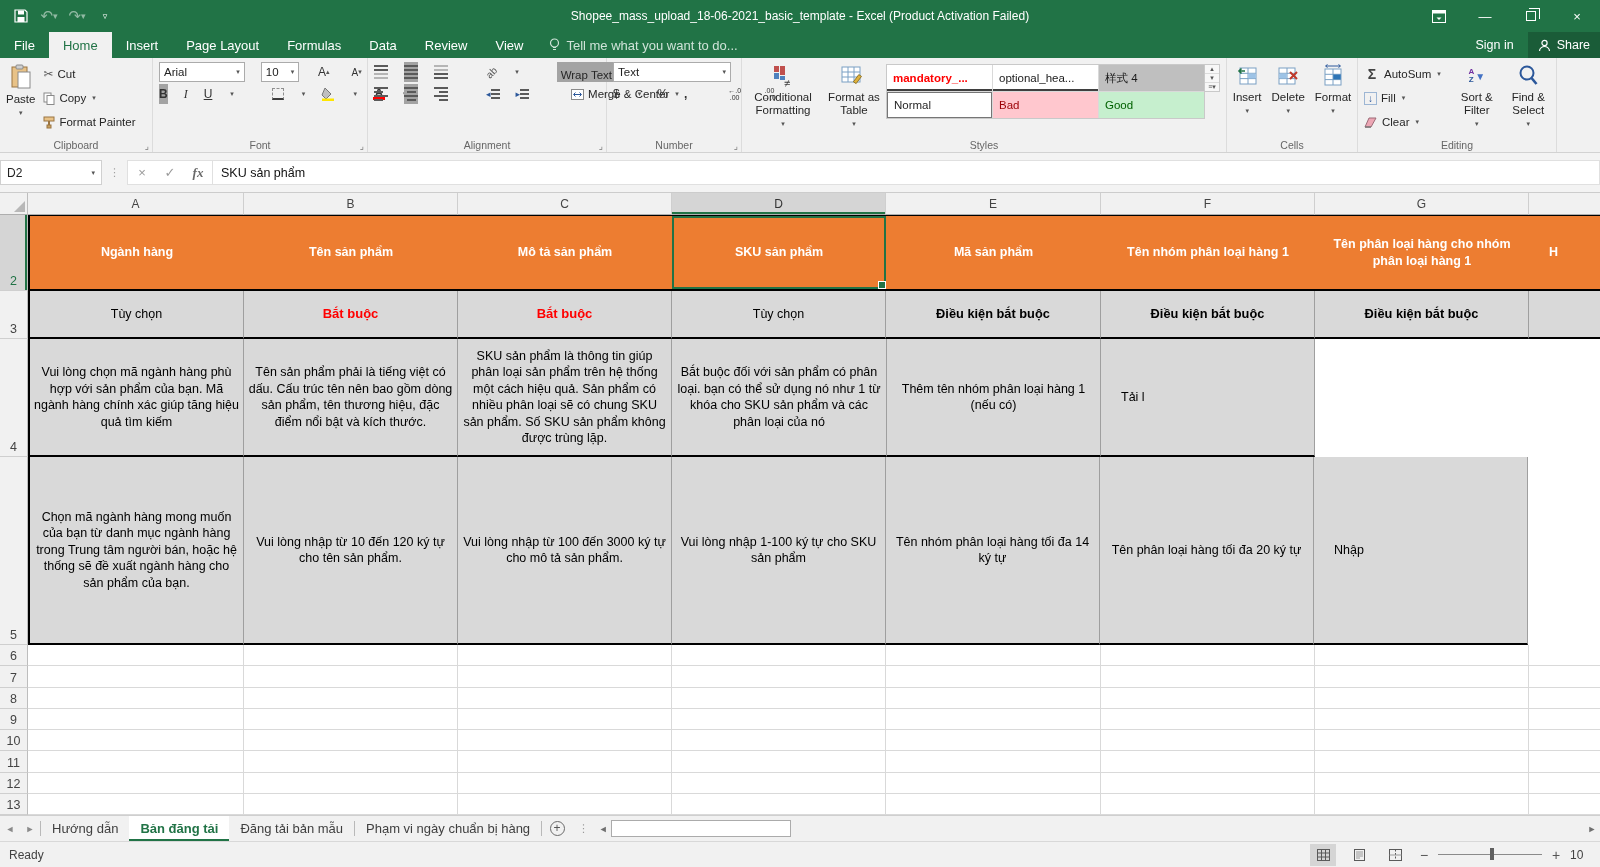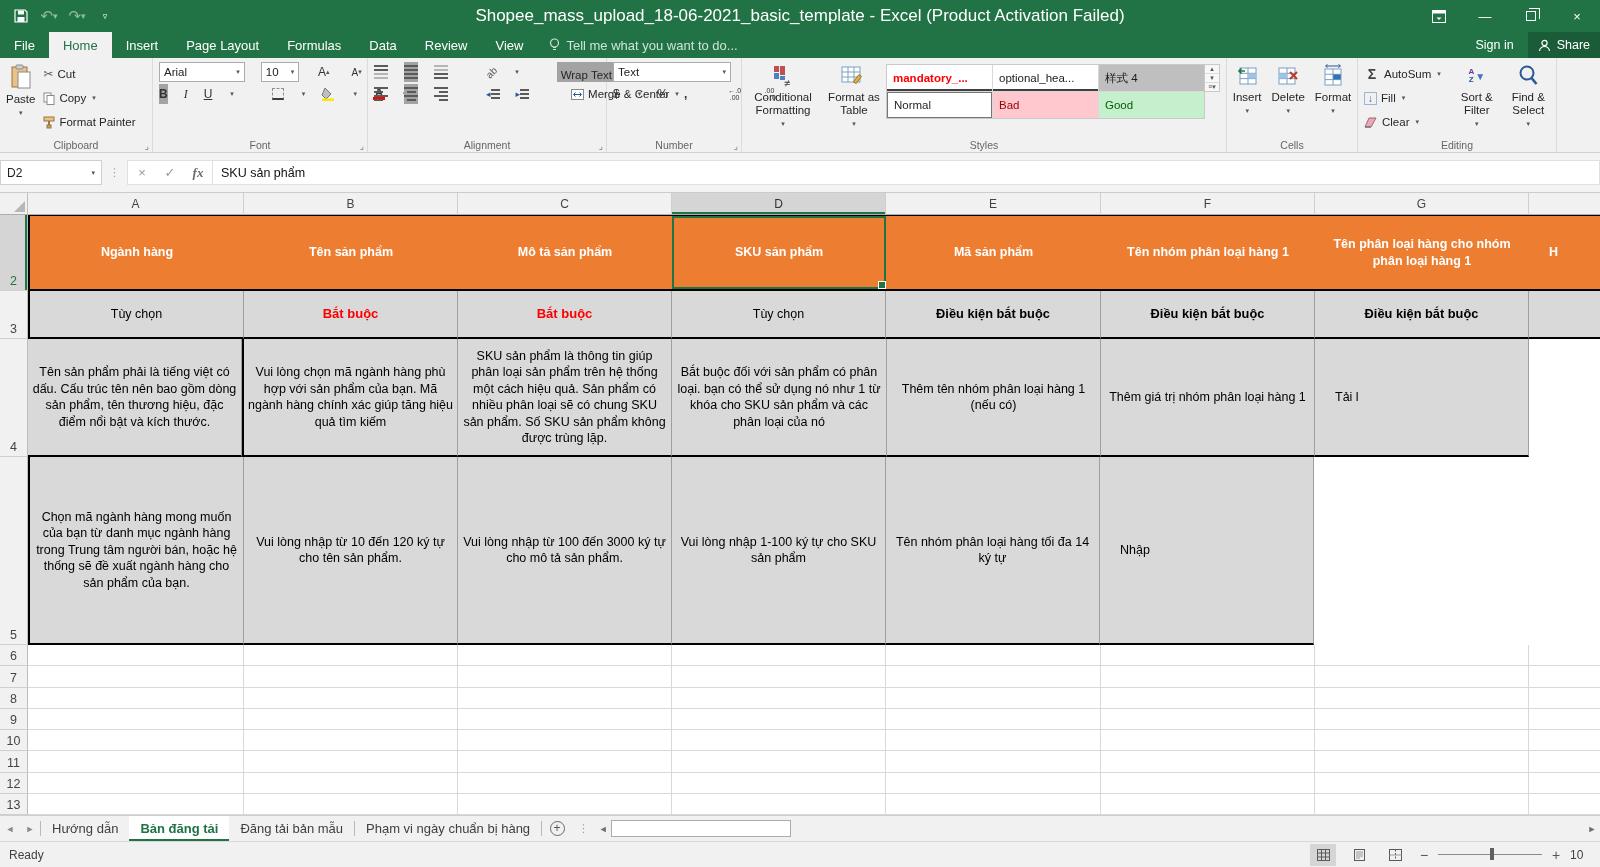--- a/index.html
+++ b/index.html
@@ -5,21 +5,21 @@
   *{box-sizing:border-box;margin:0;padding:0;}
   body{font-family:"Liberation Sans",sans-serif;background:#888;}
   .window{width:1600px;height:867px;position:relative;overflow:hidden;background:#fff;}
 
   
   .titlebar{height:32px;background:#217346;display:flex;align-items:center;position:relative;color:#fff;}
   .qat{display:flex;align-items:center;gap:2px;padding-left:8px;z-index:2;}
   .qbtn{width:26px;height:26px;display:flex;align-items:center;justify-content:center;font-size:15px;color:#fff;}
   .qbtn.dim{opacity:.5;}
   .qbtn .tiny{font-size:9px;}
-  .tb-title{position:absolute;left:0;right:0;text-align:center;font-size:17px;color:#fff;}
+  .tb-title{position:absolute;left:0;right:0;text-align:center;font-size:12px;color:#fff;}
   .winbtns{margin-left:auto;display:flex;z-index:2;height:32px;}
   .wbtn{width:46px;height:32px;display:flex;align-items:center;justify-content:center;color:#fff;font-size:13px;}
   .restore-glyph{width:10px;height:10px;border:1px solid #fff;position:relative;}
   .restore-glyph:before{content:'';position:absolute;left:2px;top:-4px;width:10px;height:10px;border:1px solid #fff;border-left:none;border-bottom:none;}
 
   
   .tabrow{height:26px;background:#217346;display:flex;align-items:stretch;color:#fff;font-size:13px;}
   .rtab{padding:0 14px;display:flex;align-items:center;cursor:default;}
   .rtab.active{background:#f1f1f1;color:#217346;}
   .tellme{display:flex;align-items:center;gap:6px;color:#cfe3d8;padding:0 12px;}
@@ -580,35 +580,35 @@
           <div class="cell req" style="width: 214px;">Bắt buộc</div>
           <div class="cell req" style="width: 214px;">Bắt buộc</div>
           <div class="cell" style="width: 214px;">Tùy chọn</div>
           <div class="cell cond" style="width: 215px;">Điều kiện bắt buộc</div>
           <div class="cell cond" style="width: 214px;">Điều kiện bắt buộc</div>
           <div class="cell cond" style="width: 214px;">Điều kiện bắt buộc</div>
           <div class="cell clip" style="width: 214px;"></div>
         </div>
         <div class="grow krow-description">
           <div class="rhdr">4</div>
+          <div class="cell first" style="width: 216px;">Vui lòng chọn mã ngành hàng phù hợp với sản phẩm của bạn. Mã ngành hàng chính xác giúp tăng hiệu quả tìm kiếm</div>
           <div class="cell" style="width: 214px;">Tên sản phẩm phải là tiếng việt có dấu. Cấu trúc tên nên bao gồm dòng sản phẩm, tên thương hiệu, đặc điểm nổi bật và kích thước.</div>
-          <div class="cell first" style="width: 216px;">Vui lòng chọn mã ngành hàng phù hợp với sản phẩm của bạn. Mã ngành hàng chính xác giúp tăng hiệu quả tìm kiếm</div>
           <div class="cell" style="width: 214px;">SKU sản phẩm là thông tin giúp phân loại sản phẩm trên hệ thống một cách hiệu quả. Sản phẩm có nhiều phân loại sẽ có chung SKU sản phẩm. Số SKU sản phẩm không được trùng lặp.</div>
           <div class="cell" style="width: 215px;">Bắt buộc đối với sản phẩm có phân loại. bạn có thể sử dụng nó như 1 từ khóa cho SKU sản phẩm và các phân loại của nó</div>
           <div class="cell" style="width: 214px;">Thêm tên nhóm phân loại hàng 1 (nếu có)</div>
-          <div class="cell" style="width: 214px;">Thêm giá trị nhóm phân loại hàng 1</div>
           <div class="cell clip" style="width: 214px;">Tải l</div>
         </div>
         <div class="grow krow-hint">
           <div class="rhdr">5</div>
           <div class="cell first" style="width: 216px;">Chọn mã ngành hàng mong muốn của bạn từ danh mục ngành hàng trong Trung tâm người bán, hoặc hệ thống sẽ đề xuất ngành hàng cho sản phẩm của bạn.</div>
           <div class="cell" style="width: 214px;">Vui lòng nhập từ 10 đến 120 ký tự cho tên sản phẩm.</div>
           <div class="cell" style="width: 214px;">Vui lòng nhập từ 100 đến 3000 ký tự cho mô tả sản phẩm.</div>
           <div class="cell" style="width: 214px;">Vui lòng nhập 1-100 ký tự cho SKU sản phẩm</div>
           <div class="cell" style="width: 214px;">Tên nhóm phân loại hàng tối đa 14 ký tự</div>
+          <div class="cell" style="width: 214px;">Tên phân loại hàng tối đa 20 ký tự</div>
           <div class="cell clip" style="width: 214px;">Nhập</div>
         </div>
         <div class="grow erow">
           <div class="rhdr">6</div>
           <div class="cell" style="width: 216px;"></div>
           <div class="cell" style="width: 214px;"></div>
           <div class="cell" style="width: 214px;"></div>
           <div class="cell" style="width: 214px;"></div>
           <div class="cell" style="width: 215px;"></div>
           <div class="cell" style="width: 214px;"></div>

